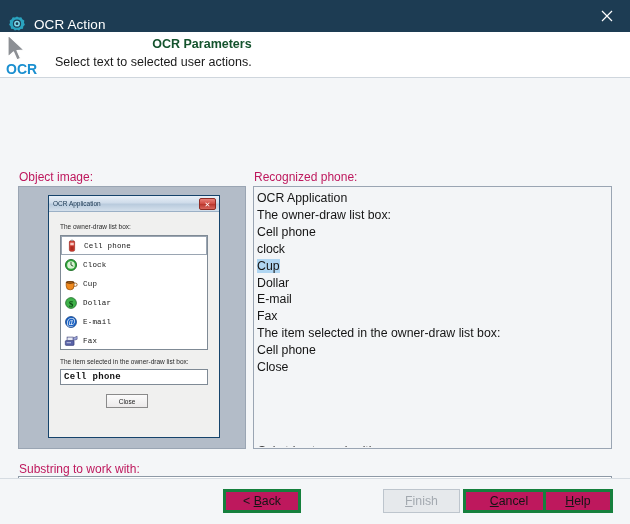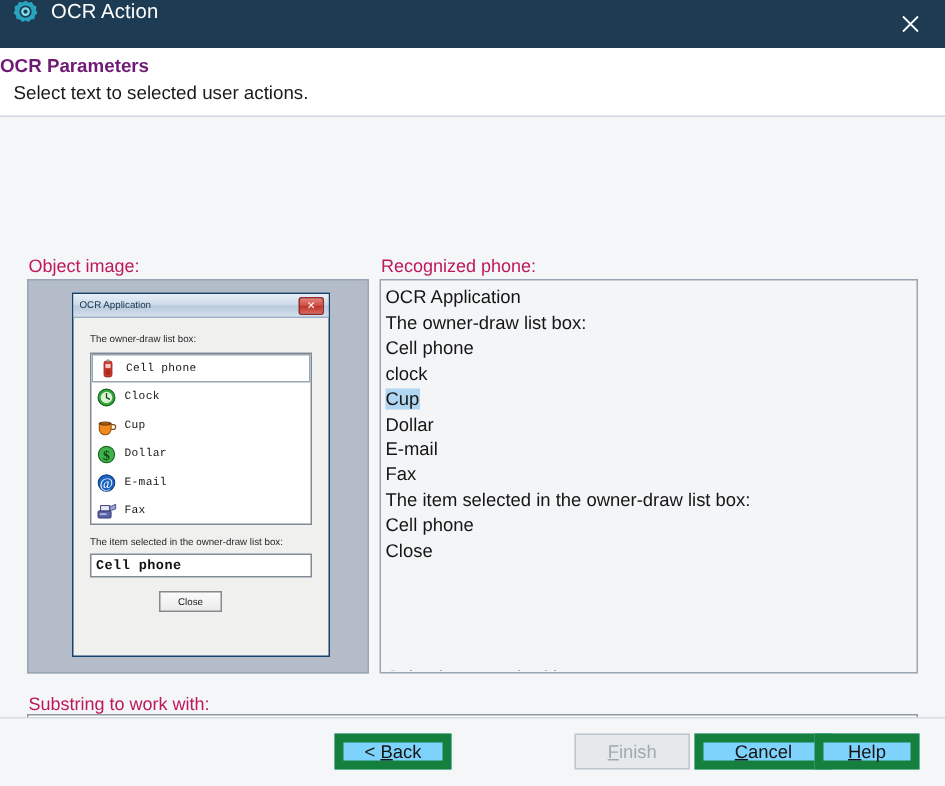--- a/index.html
+++ b/index.html
@@ -15,21 +15,21 @@
     color: #1a1a1a;
     overflow: hidden;
     position: relative;
   }
 
   
   .titlebar {
     height: 32px;
     background: #1d3c53;
     display: flex;
-    align-items: flex-start;
+    align-items: flex-end;
     position: relative;
   }
   .titlebar-icon {
     width: 16px;
     height: 16px;
     margin-left: 9px;
     margin-right: 9px;
     flex: none;
   }
   .titlebar-title {
@@ -64,22 +64,23 @@
     flex: none;
     position: relative;
   }
   .header-logo svg { position: absolute; left: 4px; top: 1px; }
   .header-texts {
     padding-top: 4px;
   }
   .header-title {
     font-size: 12.5px;
     font-weight: bold;
-    color: #701a75;
+    color: #14532d;
     line-height: 16px;
+    text-align: right;
   }
   .header-sub {
     font-size: 12.5px;
     color: #1a1a1a;
     line-height: 16px;
     padding-left: 9px;
     padding-top: 2px;
   }
 
   
@@ -311,22 +312,22 @@
     bottom: 0;
     width: 630px;
     height: 45px;
     background: #f4f6f8;
     border-top: 1px solid #d6dce2;
   }
   .btn {
     position: absolute;
     top: 10px;
     height: 24px;
-    background: #7dd3fc;
-    border: 6px solid #15803d;
+    background: #be185d;
+    border: 3px solid #15803d;
     box-sizing: border-box;
     display: flex;
     align-items: center;
     justify-content: center;
     font-size: 12.3px;
     color: #151515;
   }
   .btn.focused {
     background: #e3f1fb;
     border: 1px solid #5d93c4;
@@ -358,20 +359,26 @@
   </span>
   <span class="titlebar-title">OCR Action</span>
   <div class="titlebar-close">
     <svg width="12" height="12" viewBox="0 0 12 12">
       <path d="M1 1 L11 11 M11 1 L1 11" stroke="#ffffff" stroke-width="1.2" fill="none"></path>
     </svg>
   </div>
 </div>
 
 <div class="header">
+  <div class="header-logo">
+    <svg width="40" height="44" viewBox="0 0 40 44">
+      <polygon points="4,2 4,24 9.5,19 13,27 16.5,25.3 13,17.6 20,17" fill="#8c8f94" stroke="#ffffff" stroke-width="1.2" stroke-linejoin="round"></polygon>
+      <text x="2" y="41" font-family="Liberation Sans, sans-serif" font-size="14" font-weight="bold" fill="#1a8fd0">OCR</text>
+    </svg>
+  </div>
   <div class="header-texts">
     <div class="header-title">OCR Parameters</div>
     <div class="header-sub">Select text to selected user actions.</div>
   </div>
 </div>
 
 <div class="content">
 
   <div class="field-label" id="lbl-object-image">Object image:</div>
 

